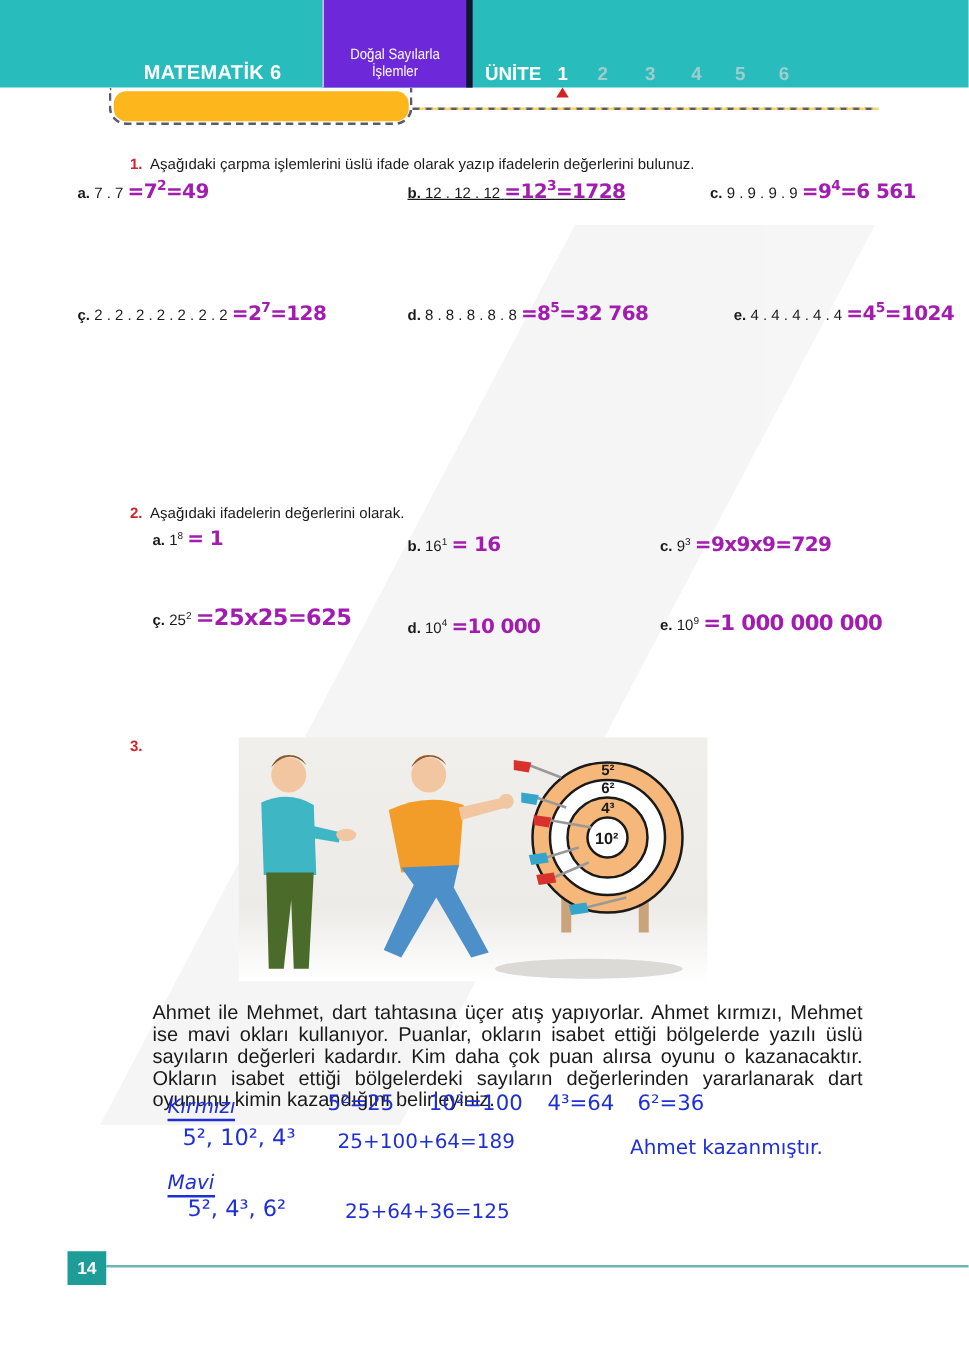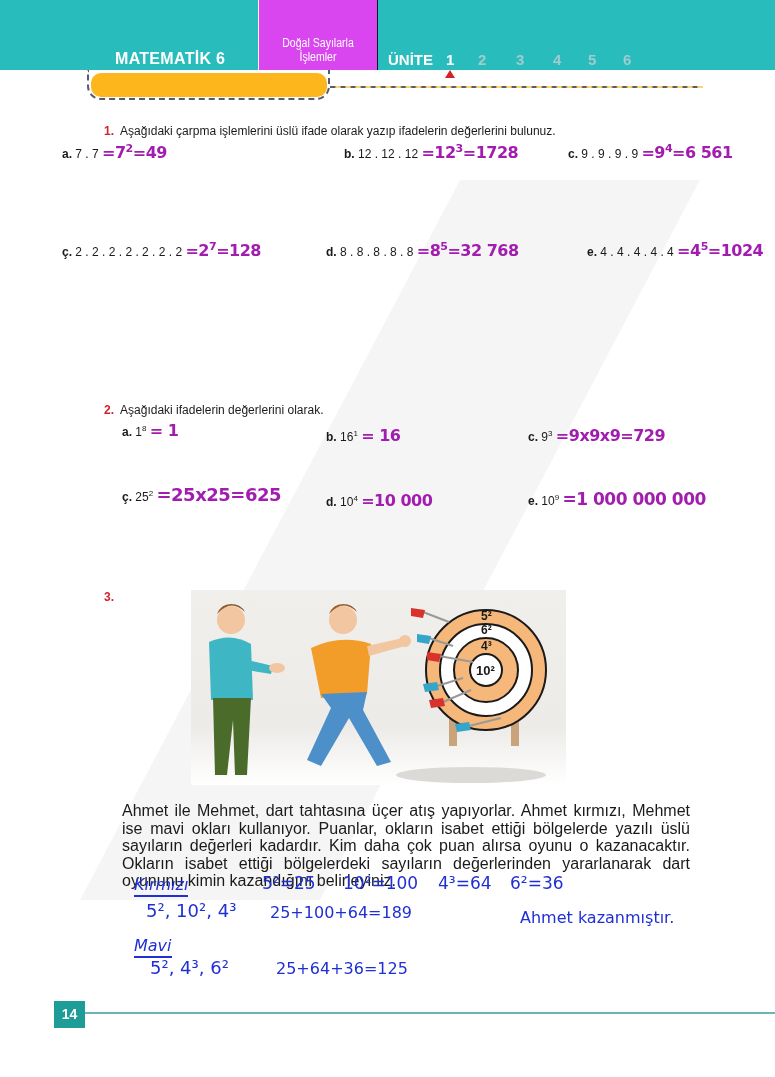--- a/index.html
+++ b/index.html
@@ -2,21 +2,21 @@
 <html><head>
 <meta charset="utf-8">
 <style>
   * { box-sizing: border-box; margin: 0; padding: 0; }
   html, body { width: 775px; height: 1077px; background: #ffffff; overflow: hidden; }
   body { position: relative; font-family: "Liberation Sans", sans-serif; color: #1a1a1a; }
 
   
   .header { position: absolute; left: 0; top: 0; width: 775px; height: 70px; background: #29bcbd; }
   .subject { position: absolute; left: 115px; top: 50px; font-size: 16px; font-weight: bold; color: #ffffff; letter-spacing: 0.3px; }
-  .chapter-box { position: absolute; left: 258px; top: 0; width: 120px; height: 70px; background: #d946ef; border-left: 1px solid #e8f6f6; border-right: 1px solid #0f172a; }
+  .chapter-box { position: absolute; left: 258px; top: 0; width: 120px; height: 70px; background: #6d28d9; border-left: 1px solid #e8f6f6; border-right: 5px solid #0f172a; }
   .chapter-title { position: absolute; left: 0; right: 0; top: 36px; text-align: center; font-size: 12px; line-height: 14px; color: #ffffff; transform: scaleX(0.88); }
   .unit-label { position: absolute; left: 388px; top: 51px; font-size: 15px; font-weight: bold; color: #ffffff; }
   .unit-num { position: absolute; top: 51px; font-size: 15px; font-weight: bold; color: #9fcccc; }
   .unit-num.active { color: #ffffff; }
   .unit-marker { position: absolute; left: 445px; top: 70px; width: 0; height: 0; border-left: 5px solid transparent; border-right: 5px solid transparent; border-bottom: 8px solid #d2232a; }
 
   
   .orange-bar { position: absolute; left: 87px; top: 70px; width: 243px; height: 30px; border: 2px dashed #5a5a6e; border-top: none; border-radius: 0 0 14px 14px; }
   .orange-fill { position: absolute; left: 91px; top: 73px; width: 236px; height: 24px; background: #fdb61c; border-radius: 10px; }
   .dash-line { position: absolute; left: 330px; top: 86px; width: 368px; height: 0; border-top: 2px dashed #5a5a6e; }
@@ -79,21 +79,21 @@
 <div class="qtext" style="left:104px; top:124px;">
   <span class="qnum">1.</span>&nbsp;
   <span>Aşağıdaki çarpma işlemlerini üslü ifade olarak yazıp ifadelerin değerlerini bulunuz.</span>
 </div>
 
 <div class="item" style="left:62px; top:142px;">
   <span class="lbl">a.</span>
   <span>7 . 7</span>
   <span class="hw"><span>=7</span><sup>2</sup><span>=49</span></span>
 </div>
-<div class="item" style="left:344px; top:142px;">
+<div class="item" style="left:326px; top:142px;text-decoration:underline;">
   <span class="lbl">b.</span>
   <span>12 . 12 . 12</span>
   <span class="hw"><span>=12</span><sup>3</sup><span>=1728</span></span>
 </div>
 <div class="item" style="left:568px; top:142px;">
   <span class="lbl">c.</span>
   <span>9 . 9 . 9 . 9</span>
   <span class="hw"><span>=9</span><sup>4</sup><span>=6 561</span></span>
 </div>
 <div class="item" style="left:62px; top:240px;">
@@ -204,16 +204,16 @@
 <div class="hw-block" style="left:134px; top:936px;"><span class="underline">Mavi</span></div>
 <div class="hw-block" style="left:150px; top:957px; font-size:18px;">5², 4³, 6²</div>
 
 <div class="hw-block" style="left:262px; top:873px; font-size:17px;">5²=25</div>
 <div class="hw-block" style="left:343px; top:873px; font-size:17px;">10²=100</div>
 <div class="hw-block" style="left:438px; top:873px; font-size:17px;">4³=64</div>
 <div class="hw-block" style="left:510px; top:873px; font-size:17px;">6²=36</div>
 
 <div class="hw-block" style="left:270px; top:903px; font-size:16px;text-align:right;">25+100+64=189</div>
 <div class="hw-block" style="left:276px; top:959px; font-size:16px;">25+64+36=125</div>
-<div class="hw-block" style="left:520px; top:908px; font-size:16px;">Ahmet kazanmıştır.</div>
+<div class="hw-block" style="left:504px; top:908px; font-size:16px;">Ahmet kazanmıştır.</div>
 
 <div class="footer-line"></div>
 <div class="page-num">14</div>
 
 </body></html>

